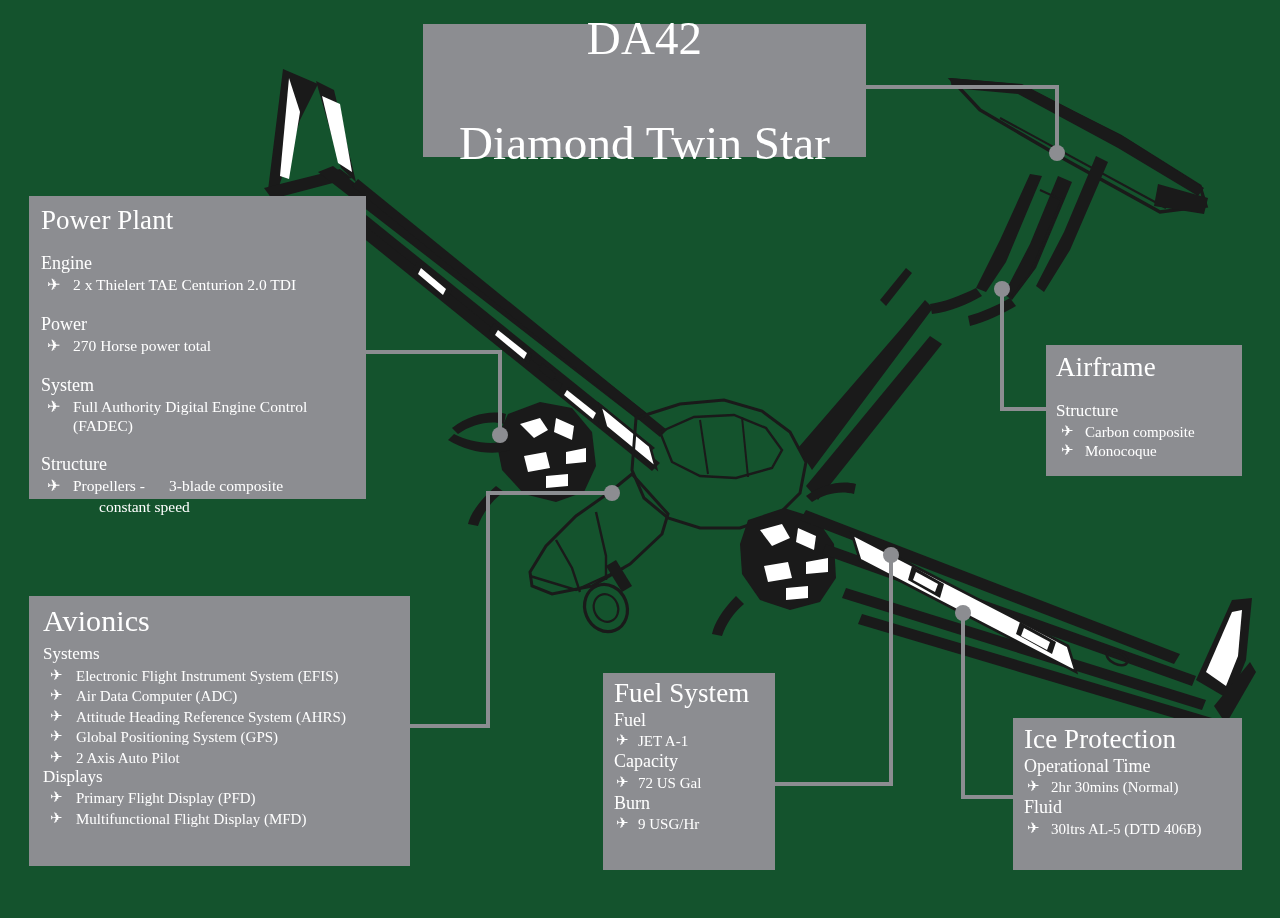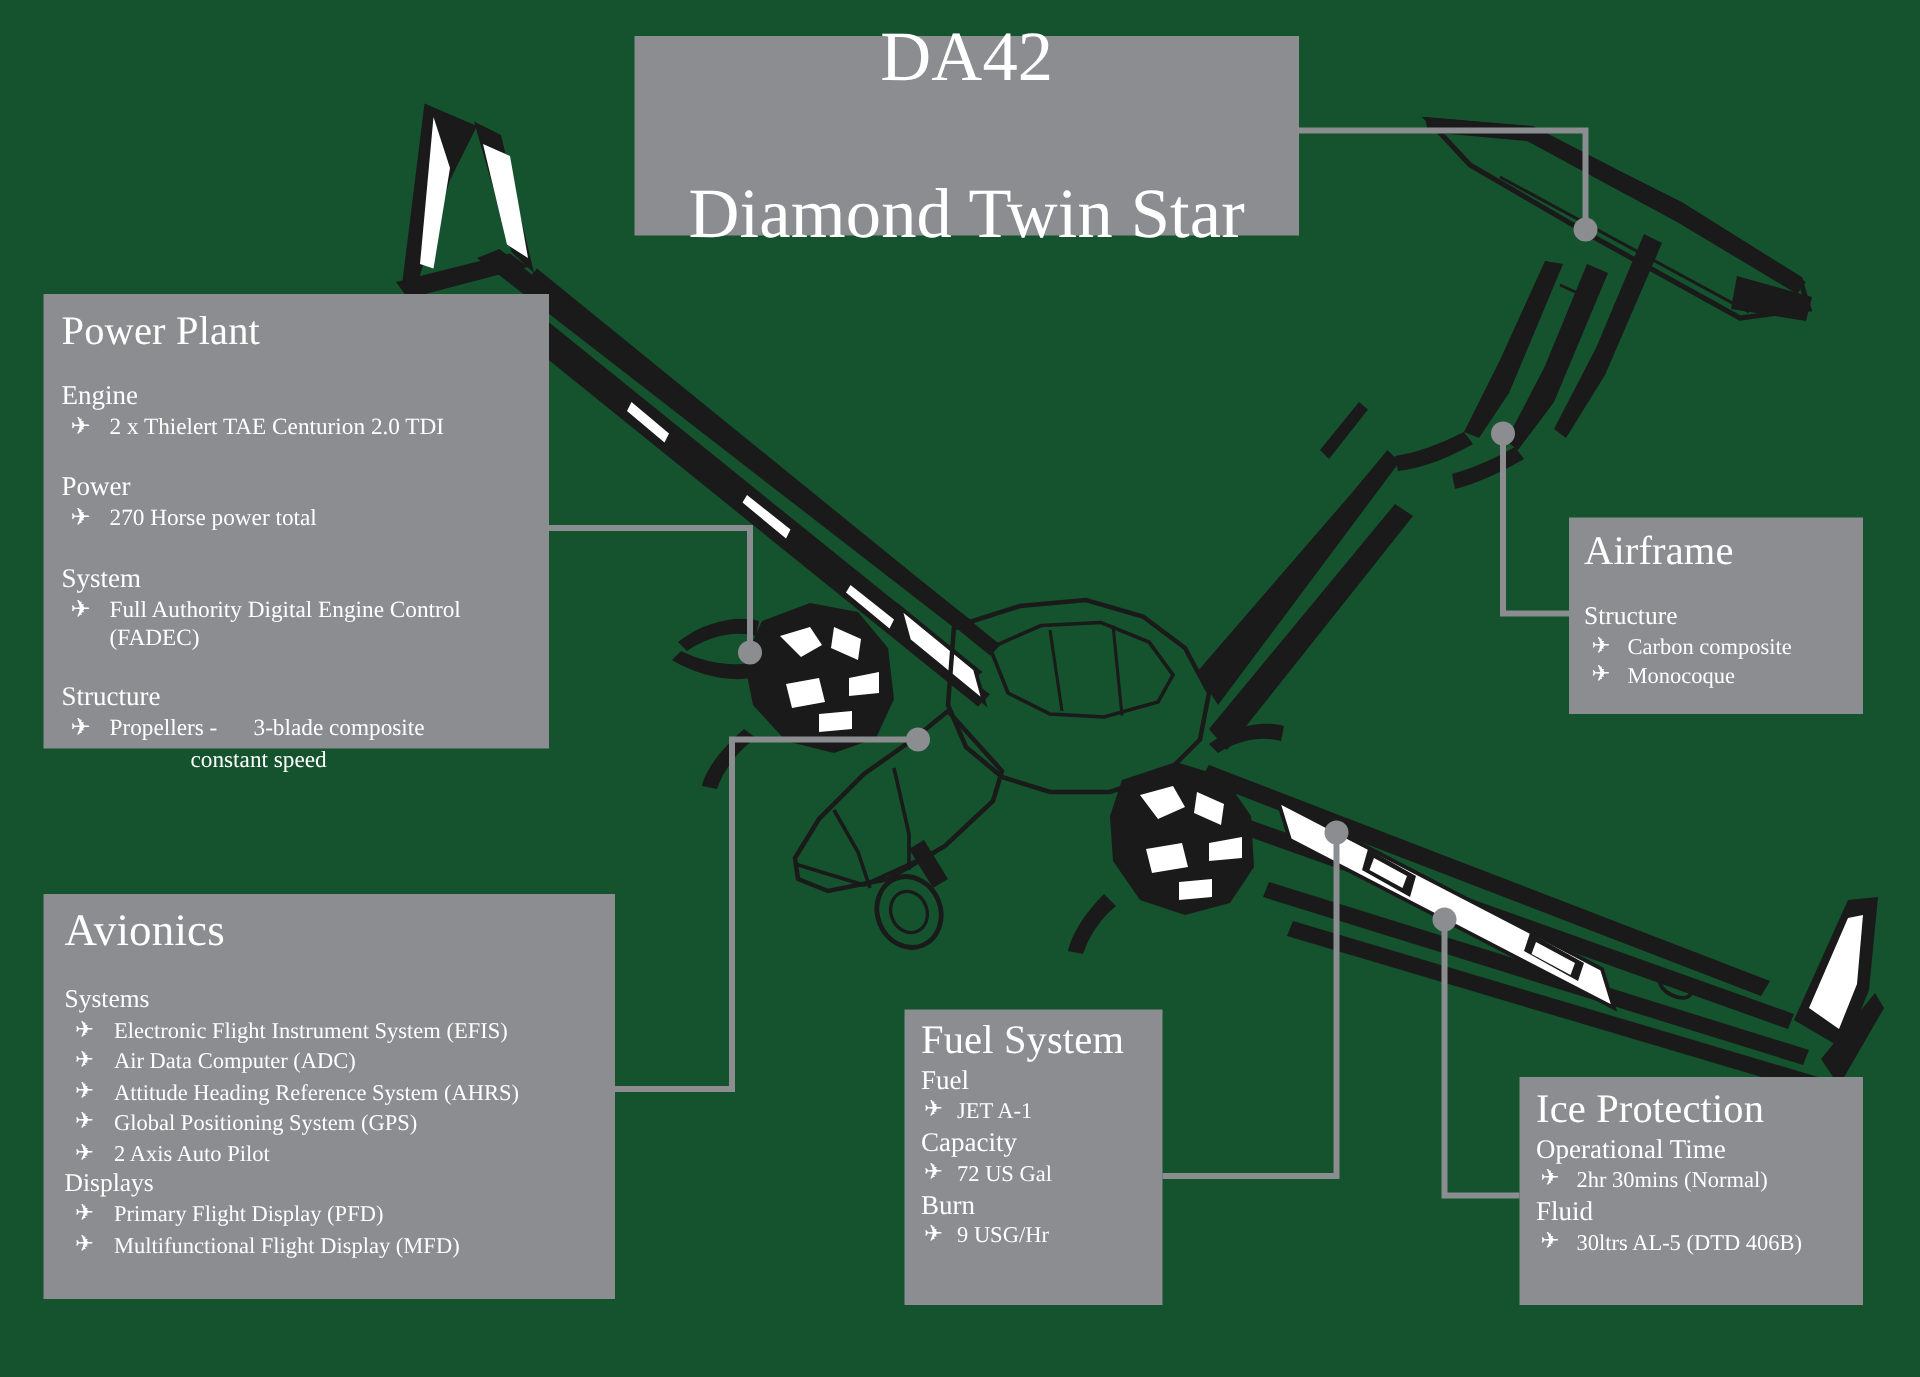--- a/index.html
+++ b/index.html
@@ -104,31 +104,31 @@
     top: 196px;
     width: 337px;
     height: 303px;
     padding: 10px 0 0 12px;
   }
   #powerplant-box .callout-title { font-size: 27px; margin-bottom: 7px; }
   #powerplant-box .sect { font-size: 18px; margin-top: 19px; }
   #powerplant-box .bullets li { font-size: 15.5px; margin-top: 2px; }
   #powerplant-box .plane-bullet { font-size: 16px; width: 26px; padding-left: 6px; }
   #prop-row .blabel { display: inline-block; min-width: 96px; }
-  #prop-cont { margin-left: 86px; }
+  #prop-cont { margin-left: 58px; }
 
   
   #avionics-box {
     left: 29px;
     top: 596px;
     width: 381px;
     height: 270px;
     padding: 9px 0 0 14px;
   }
-  #avionics-box .callout-title { font-size: 30px; margin-bottom: 20px; }
+  #avionics-box .callout-title { font-size: 30px; margin-bottom: 8px; }
   #avionics-box .sect { font-size: 17px; margin-top: 0px; }
   #avionics-box .bullets li { font-size: 15px; margin-top: 2.5px; }
   #avionics-box .plane-bullet { font-size: 15px; width: 26px; padding-left: 7px; }
 
   
   #airframe-box {
     left: 1046px;
     top: 345px;
     width: 196px;
     height: 131px;

